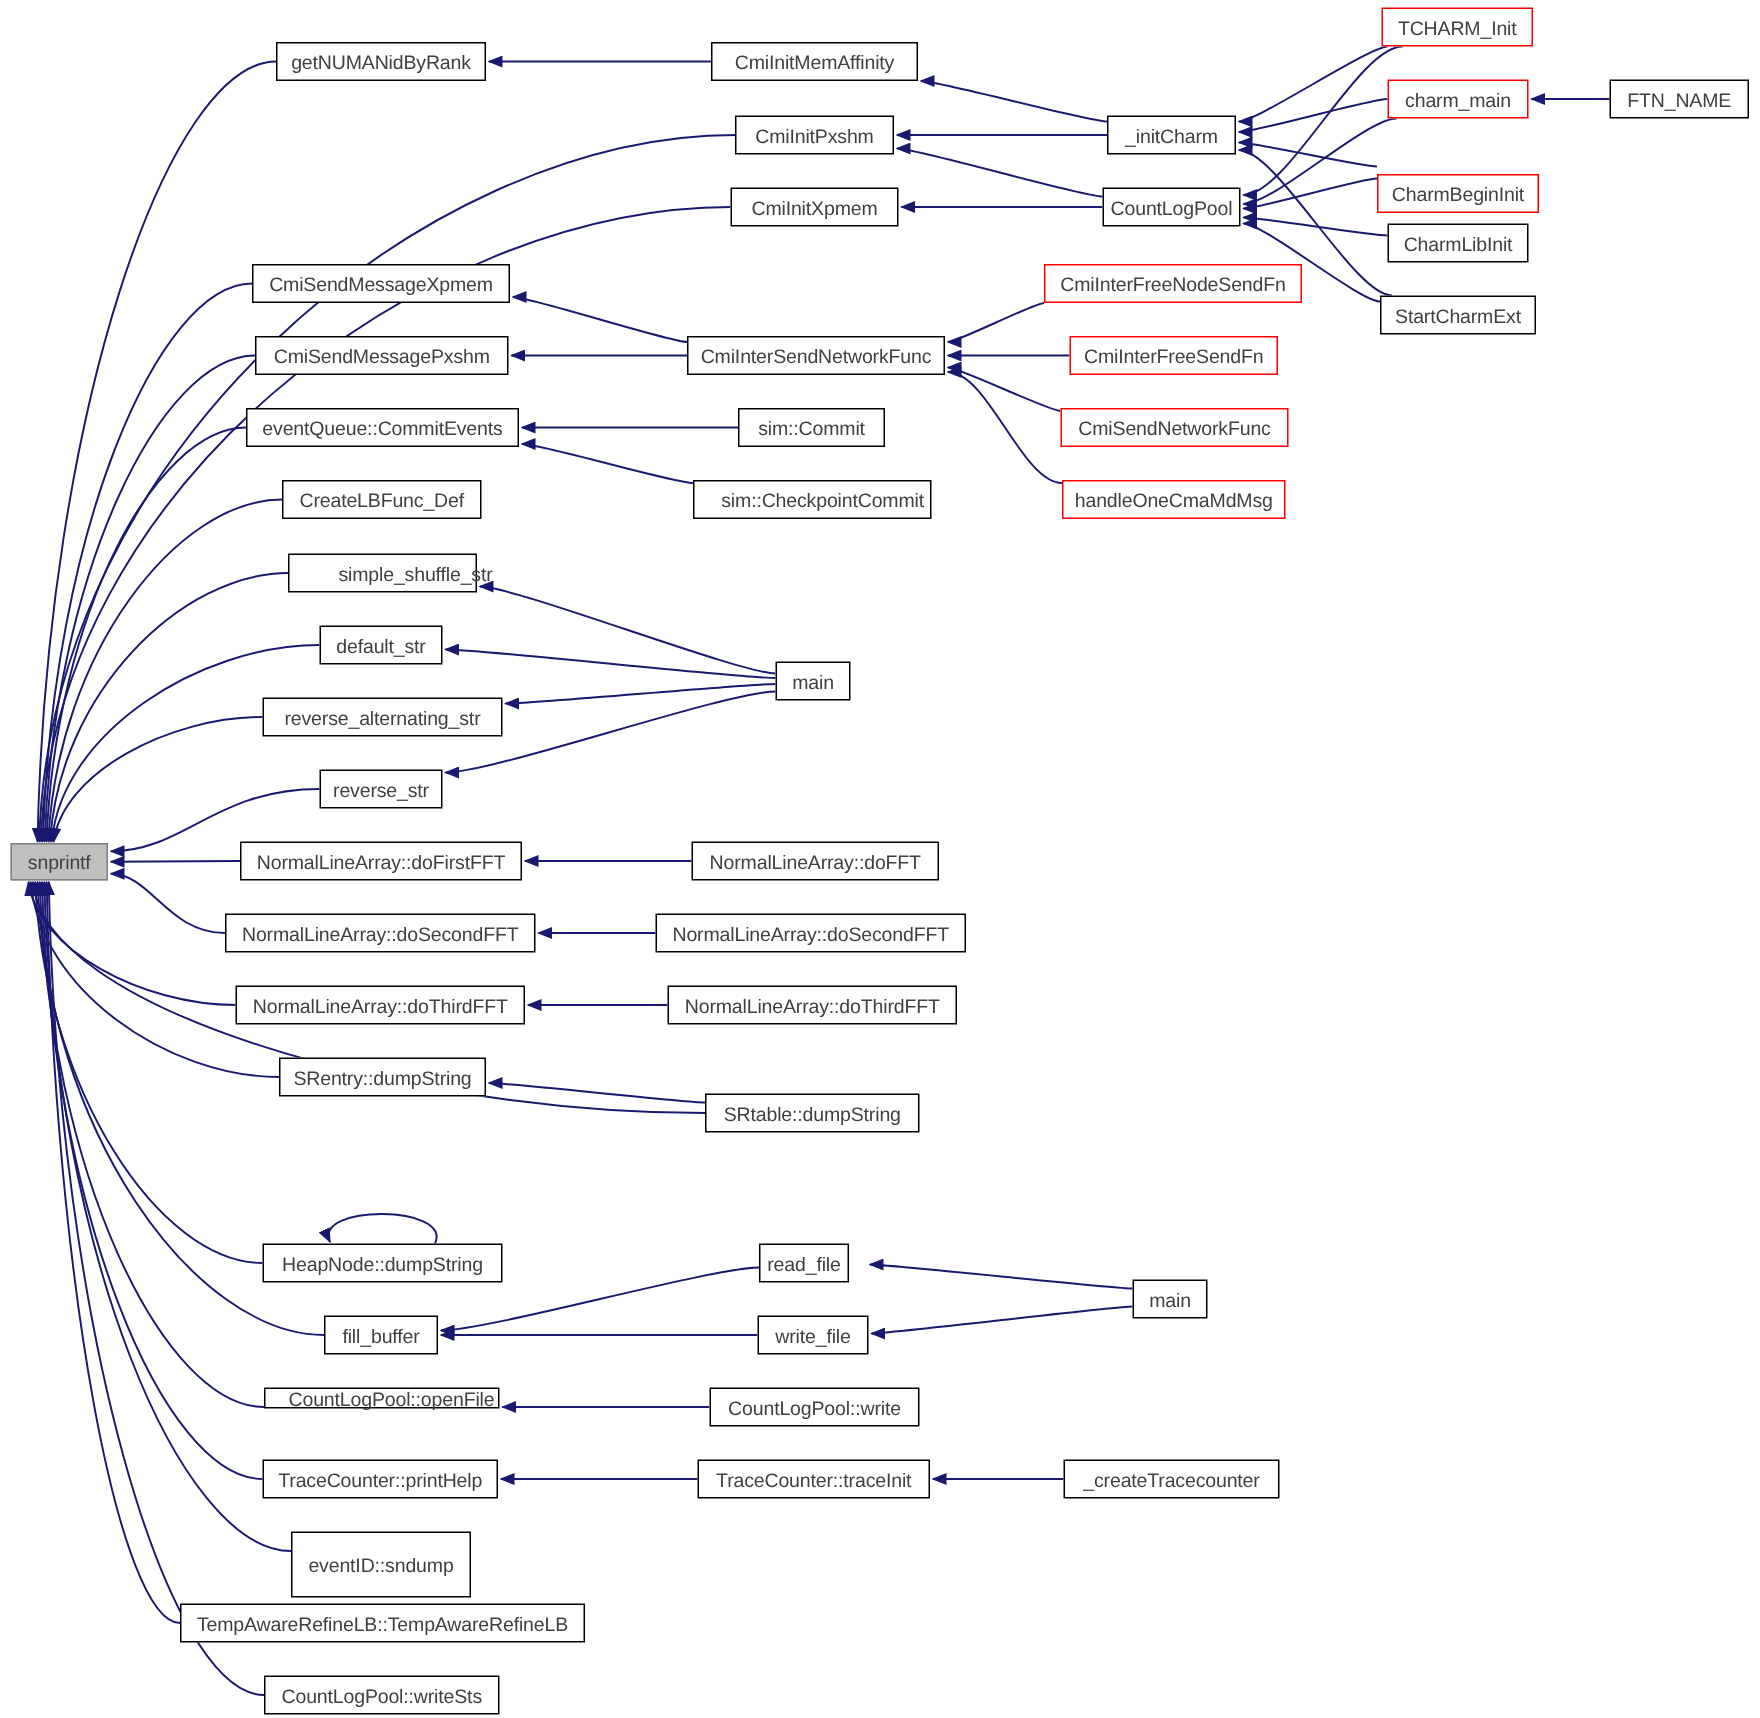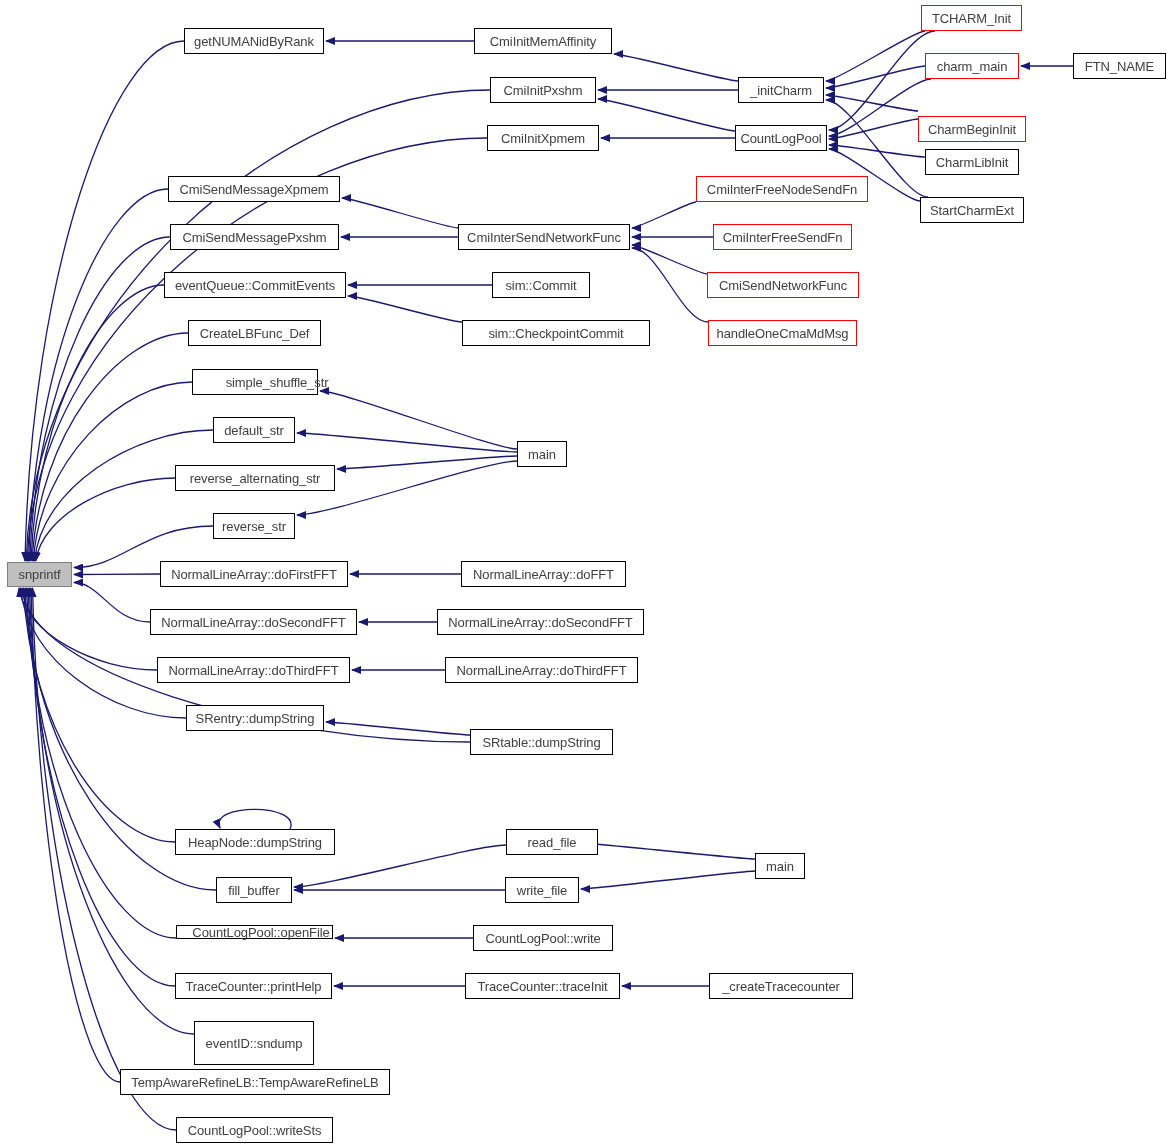--- a/index.html
+++ b/index.html
@@ -187,21 +187,21 @@
       </div>
       <div class="node red" style="left: 708px; top: 320px; width: 149px; height: 26px;">
         <span class="lbl">handleOneCmaMdMsg</span>
       </div>
       <div class="node" style="left: 164px; top: 272px; width: 182px; height: 26px;">
         <span class="lbl">eventQueue::CommitEvents</span>
       </div>
       <div class="node" style="left: 492px; top: 272px; width: 98px; height: 26px;">
         <span class="lbl">sim::Commit</span>
       </div>
-      <div class="node" style="left: 462px; top: 320px; width: 188px; height: 26px;">
+      <div class="node" style="left: 462px; top: 320px; width: 159px; height: 26px; justify-content: flex-end;">
         <span class="lbl">sim::CheckpointCommit</span>
       </div>
       <div class="node" style="left: 188px; top: 320px; width: 133px; height: 26px;">
         <span class="lbl">CreateLBFunc_Def</span>
       </div>
       <div class="node" style="left: 192px; top: 369px; width: 126px; height: 26px; padding-left: 44px;">
         <span class="lbl">simple_shuffle_str</span>
       </div>
       <div class="node" style="left: 213px; top: 417px; width: 82px; height: 26px;">
         <span class="lbl">default_str</span>
@@ -235,21 +235,21 @@
       </div>
       <div class="node" style="left: 186px; top: 705px; width: 138px; height: 26px;">
         <span class="lbl">SRentry::dumpString</span>
       </div>
       <div class="node" style="left: 470px; top: 729px; width: 143px; height: 26px;">
         <span class="lbl">SRtable::dumpString</span>
       </div>
       <div class="node" style="left: 175px; top: 829px; width: 160px; height: 26px;">
         <span class="lbl">HeapNode::dumpString</span>
       </div>
-      <div class="node" style="left: 506px; top: 829px; width: 92px; height: 26px;">
+      <div class="node" style="left: 506px; top: 829px; width: 60px; height: 26px;">
         <span class="lbl">read_file</span>
       </div>
       <div class="node" style="left: 216px; top: 877px; width: 76px; height: 26px;">
         <span class="lbl">fill_buffer</span>
       </div>
       <div class="node" style="left: 505px; top: 877px; width: 74px; height: 26px;">
         <span class="lbl">write_file</span>
       </div>
       <div class="node" style="left: 755px; top: 853px; width: 50px; height: 26px;">
         <span class="lbl">main</span>

